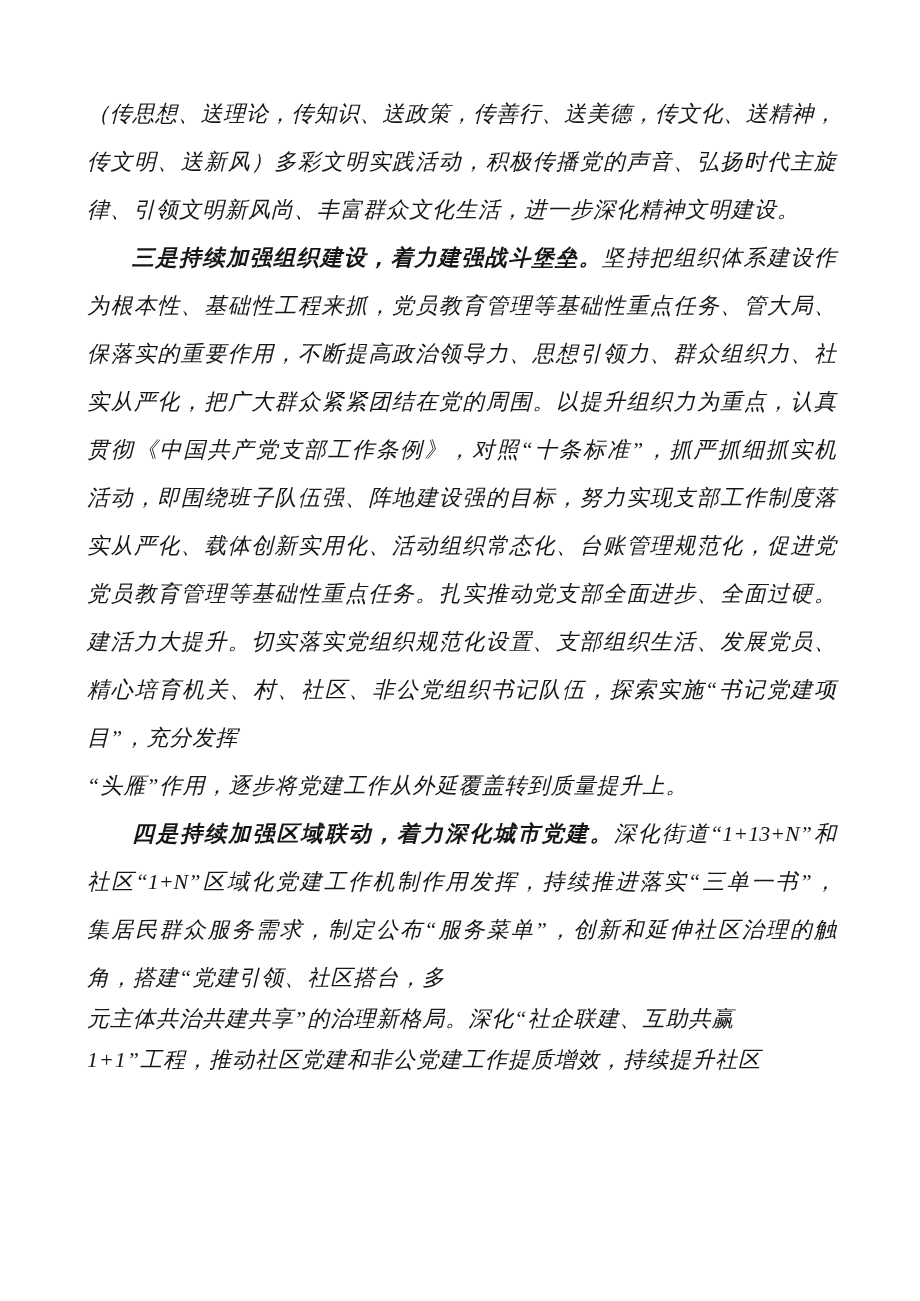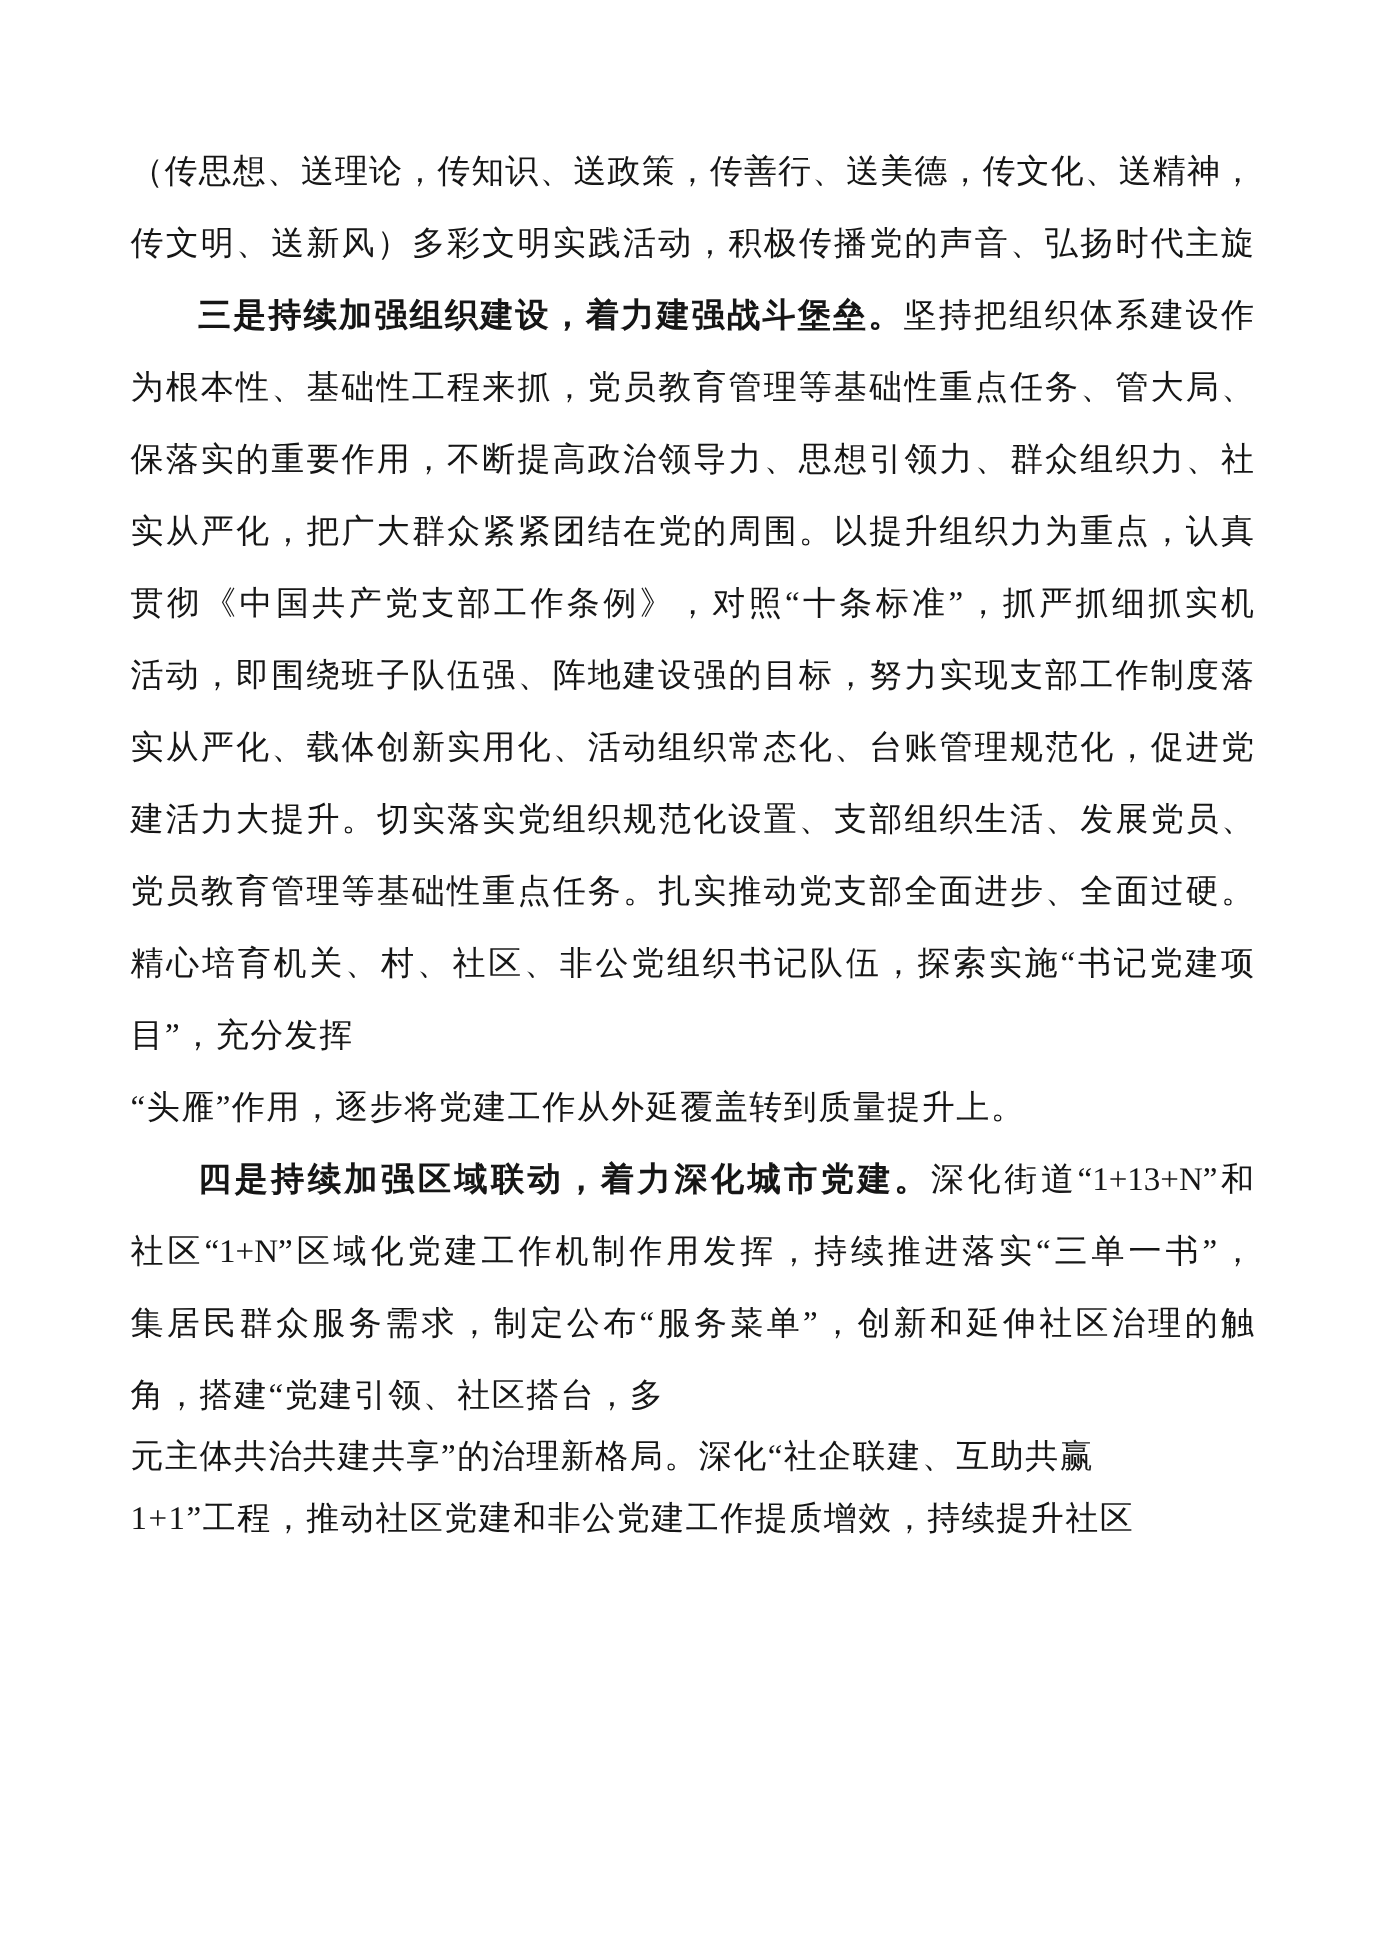--- a/index.html
+++ b/index.html
@@ -16,20 +16,21 @@
     box-sizing: border-box;
     width: 920px;
     height: 1301px;
     padding: 90px 84px 0 87px;
     background: #ffffff;
     font-family: "Liberation Serif", "DejaVu Serif", serif;
     color: #161616;
   }
   .para {
     margin: 0;
+    font-style: italic;
   }
   .line {
     font-size: 22px;
     line-height: 48px;
     height: 48px;
     letter-spacing: 1px;
     white-space: nowrap;
     overflow: visible;
   }
   .line.just {
@@ -54,31 +55,32 @@
   }
 </style>
 </head>
 <body>
 
 <div class="page">
   <div id="doc-body">
       <div class="para">
         <div class="line just"><span class="seg">（传思想、送理论，传知识、送政策，传善行、送美德，传文化、送精神，</span></div>
         <div class="line just"><span class="seg">传文明、送新风）多彩文明实践活动，积极传播党的声音、弘扬时代主旋</span></div>
+        <div class="line"><span class="seg">律、引领文明新风尚、丰富群众文化生活，进一步深化精神文明建设。</span></div>
       </div>
       <div class="para">
         <div class="line just ind"><span class="seg bold">三是持续加强组织建设，着力建强战斗堡垒。</span><span class="seg">坚持把组织体系建设作</span></div>
         <div class="line just"><span class="seg">为根本性、基础性工程来抓，党员教育管理等基础性重点任务、管大局、</span></div>
         <div class="line just"><span class="seg">保落实的重要作用，不断提高政治领导力、思想引领力、群众组织力、社</span></div>
         <div class="line just"><span class="seg">实从严化，把广大群众紧紧团结在党的周围。以提升组织力为重点，认真</span></div>
         <div class="line just"><span class="seg">贯彻《中国共产党支部工作条例》，对照“十条标准”，抓严抓细抓实机</span></div>
         <div class="line just"><span class="seg">活动，即围绕班子队伍强、阵地建设强的目标，努力实现支部工作制度落</span></div>
         <div class="line just"><span class="seg">实从严化、载体创新实用化、活动组织常态化、台账管理规范化，促进党</span></div>
+        <div class="line just"><span class="seg">党员教育管理等基础性重点任务。扎实推动党支部全面进步、全面过硬。</span></div>
         <div class="line just"><span class="seg">建活力大提升。切实落实党组织规范化设置、支部组织生活、发展党员、</span></div>
-        <div class="line just"><span class="seg">党员教育管理等基础性重点任务。扎实推动党支部全面进步、全面过硬。</span></div>
         <div class="line just"><span class="seg">精心培育机关、村、社区、非公党组织书记队伍，探索实施“书记党建项</span></div>
         <div class="line"><span class="seg">目”，充分发挥</span></div>
         <div class="line"><span class="seg">“头雁”作用，逐步将党建工作从外延覆盖转到质量提升上。</span></div>
       </div>
       <div class="para">
         <div class="line just ind"><span class="seg bold">四是持续加强区域联动，着力深化城市党建。</span><span class="seg">深化街道“1+13+N”和</span></div>
         <div class="line just"><span class="seg">社区“1+N”区域化党建工作机制作用发挥，持续推进落实“三单一书”，</span></div>
         <div class="line just"><span class="seg">集居民群众服务需求，制定公布“服务菜单”，创新和延伸社区治理的触</span></div>
         <div class="line"><span class="seg">角，搭建“党建引领、社区搭台，多</span></div>
         <div class="line tight"><span class="seg">元主体共治共建共享”的治理新格局。深化“社企联建、互助共赢</span></div>

